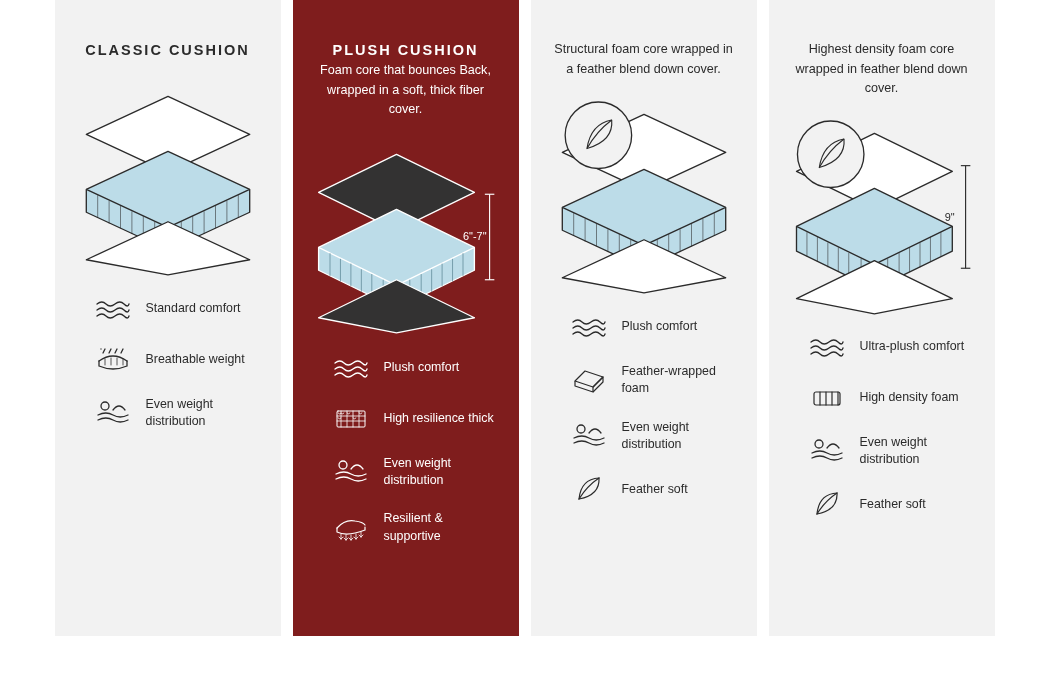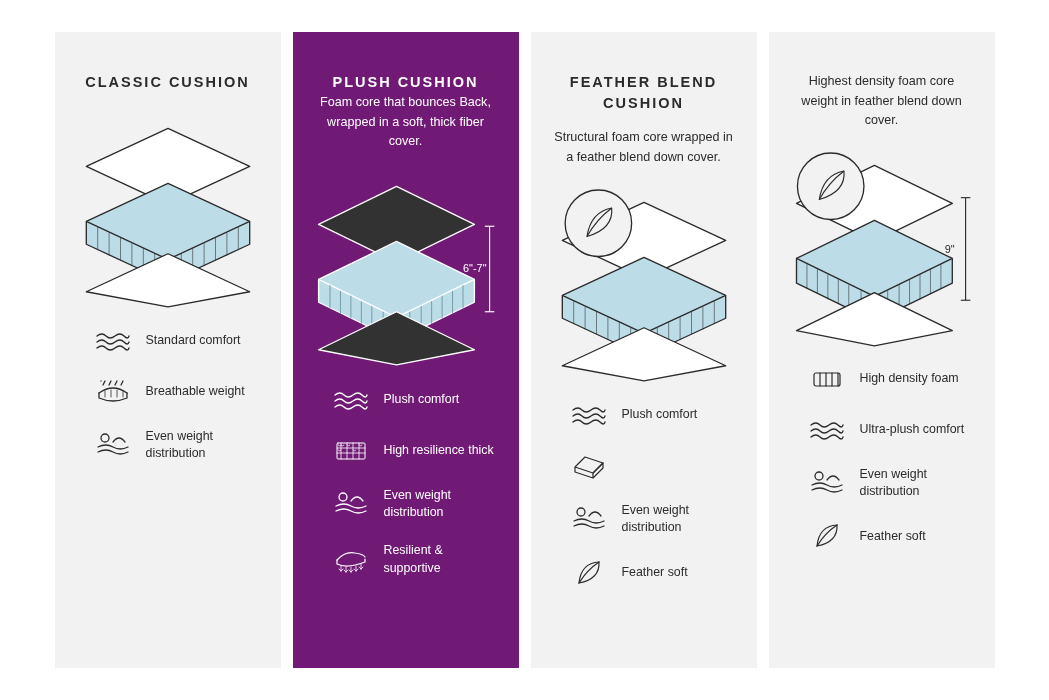--- a/index.html
+++ b/index.html
@@ -14,39 +14,38 @@
     overflow: hidden;
   }
   .board {
     position: relative;
     width: 1049px;
     height: 700px;
     display: flex;
     justify-content: center;
     align-items: flex-start;
     gap: 12px;
-    padding-top: 32px;
     box-sizing: border-box;
   }
   .card {
     width: 226px;
     height: 636px;
     box-sizing: border-box;
     padding: 26px 18px 18px 18px;
     display: flex;
     flex-direction: column;
     align-items: center;
     position: relative;
   }
   .card.light {
     background: #f2f2f2;
     color: #2b2b2b;
   }
   .card.dark {
-    background: #701a75;
+    background: #7f1d1d;
     color: #ffffff;
   }
   .card-title {
     font-size: 14.5px;
     font-weight: bold;
     letter-spacing: 2.0px;
     text-align: center;
     line-height: 1.45;
     margin: 14px 0 0 0;
     text-transform: uppercase;
@@ -265,21 +264,20 @@
               <path d="M8 24 l-2 -2 M8 24 l2 -2 M13 25 l-2 -2 M13 25 l2 -2 M18 25 l-2 -2 M18 25 l2 -2 M23 24 l-2 -2 M23 24 l2 -2 M28 22 l-2 -2 M28 22 l2 -2"></path>
             </g>
           </svg>
         </span>
         <span class="feature-label">Resilient &amp; supportive</span>
       </div>
     </div>
   </div>
 
   <div class="card light">
-    <div class="card-title">FEATHER BLEND CUSHION</div>
     <div class="card-desc">Structural foam core wrapped in a feather blend down cover.</div>
 
     <div class="diagram">
       <svg width="200" height="210" viewBox="0 0 200 210">
         <g fill="none" stroke="#2b2b2b" stroke-width="1.4" stroke-linejoin="round">
           <polygon points="100,18 186,58 100,98 14,58" fill="#ffffff"></polygon>
           <polygon points="100,76 186,116 186,140 100,180 14,140 14,116" fill="#bcdce8"></polygon>
           <polyline points="14,116 100,156 186,116" fill="#bcdce8"></polyline>
           <line x1="100" y1="156" x2="100" y2="180"></line>
           <g stroke-width="0.8" opacity="0.75">
@@ -319,20 +317,21 @@
         <span class="feature-label">Plush comfort</span>
       </div>
       <div class="feature">
         <span class="feature-icon">
           <svg width="36" height="26" viewBox="0 0 36 26" fill="none" stroke="#2b2b2b" stroke-width="1.2" stroke-linejoin="round">
             <polygon points="14,4 32,10 22,20 4,14"></polygon>
             <polyline points="4,14 4,19 22,25 22,20"></polyline>
             <polyline points="22,20 32,10 32,15 22,25"></polyline>
           </svg>
         </span>
+        <span class="feature-label">Feather-wrapped foam</span>
       </div>
       <div class="feature">
         <span class="feature-icon">
           <svg width="36" height="26" viewBox="0 0 36 26" fill="none" stroke="#2b2b2b" stroke-width="1.3" stroke-linecap="round">
             <circle cx="10" cy="6" r="4"></circle>
             <path d="M18 10 q6 -8 12 0"></path>
             <path d="M3 15 q8 -4 15 0 t15 0"></path>
             <path d="M3 20 q8 -4 15 0 t15 0"></path>
           </svg>
         </span>
@@ -344,21 +343,21 @@
             <path d="M8 23 q2 -20 20 -21 q1 17 -20 21 z"></path>
             <path d="M8 23 q8 -13 20 -21"></path>
           </svg>
         </span>
         <span class="feature-label">Feather soft</span>
       </div>
     </div>
   </div>
 
   <div class="card light">
-    <div class="card-desc">Highest density foam core weight in feather blend down cover.</div>
+    <div class="card-desc">Highest density foam core wrapped in feather blend down cover.</div>
 
     <div class="diagram">
       <svg width="200" height="210" viewBox="0 0 200 210">
         <g fill="none" stroke="#2b2b2b" stroke-width="1.4" stroke-linejoin="round">
           <polygon points="92,18 174,58 92,98 10,58" fill="#ffffff"></polygon>
           <polygon points="92,76 174,116 174,142 92,182 10,142 10,116" fill="#bcdce8"></polygon>
           <polyline points="10,116 92,156 174,116" fill="#bcdce8"></polyline>
           <line x1="92" y1="156" x2="92" y2="182"></line>
           <g stroke-width="0.8" opacity="0.75">
             <line x1="21" y1="122" x2="21" y2="148"></line>
@@ -388,42 +387,42 @@
             <line x1="183" y1="160" x2="193" y2="160"></line>
           </g>
         </g>
         <text x="166" y="110" fill="#2b2b2b" font-size="11.5" font-family="Liberation Sans, sans-serif">9"</text>
       </svg>
     </div>
 
     <div class="features">
       <div class="feature">
         <span class="feature-icon">
+          <svg width="36" height="22" viewBox="0 0 36 22" fill="none" stroke="#2b2b2b" stroke-width="1.3" stroke-linecap="round">
+            <path d="M2 6 q5 -4 9 0 t9 0 t9 0 t5 0"></path>
+            <path d="M2 12 q5 -4 9 0 t9 0 t9 0 t5 0"></path>
+            <path d="M2 18 q5 -4 9 0 t9 0 t9 0 t5 0"></path>
+          </svg>
+        </span>
+        <span class="feature-label">Ultra-plush comfort</span>
+      </div>
+      <div class="feature">
+        <span class="feature-icon">
           <svg width="36" height="26" viewBox="0 0 36 26" fill="none" stroke="#2b2b2b" stroke-width="1.2" stroke-linecap="round">
             <rect x="5" y="7" width="26" height="13" rx="2"></rect>
             <line x1="11" y1="7" x2="11" y2="20"></line>
             <line x1="17" y1="7" x2="17" y2="20"></line>
             <line x1="23" y1="7" x2="23" y2="20"></line>
             <line x1="29" y1="7" x2="29" y2="20"></line>
           </svg>
         </span>
         <span class="feature-label">High density foam</span>
       </div>
       <div class="feature">
         <span class="feature-icon">
-          <svg width="36" height="22" viewBox="0 0 36 22" fill="none" stroke="#2b2b2b" stroke-width="1.3" stroke-linecap="round">
-            <path d="M2 6 q5 -4 9 0 t9 0 t9 0 t5 0"></path>
-            <path d="M2 12 q5 -4 9 0 t9 0 t9 0 t5 0"></path>
-            <path d="M2 18 q5 -4 9 0 t9 0 t9 0 t5 0"></path>
-          </svg>
-        </span>
-        <span class="feature-label">Ultra-plush comfort</span>
-      </div>
-      <div class="feature">
-        <span class="feature-icon">
           <svg width="36" height="26" viewBox="0 0 36 26" fill="none" stroke="#2b2b2b" stroke-width="1.3" stroke-linecap="round">
             <circle cx="10" cy="6" r="4"></circle>
             <path d="M18 10 q6 -8 12 0"></path>
             <path d="M3 15 q8 -4 15 0 t15 0"></path>
             <path d="M3 20 q8 -4 15 0 t15 0"></path>
           </svg>
         </span>
         <span class="feature-label">Even weight distribution</span>
       </div>
       <div class="feature">

